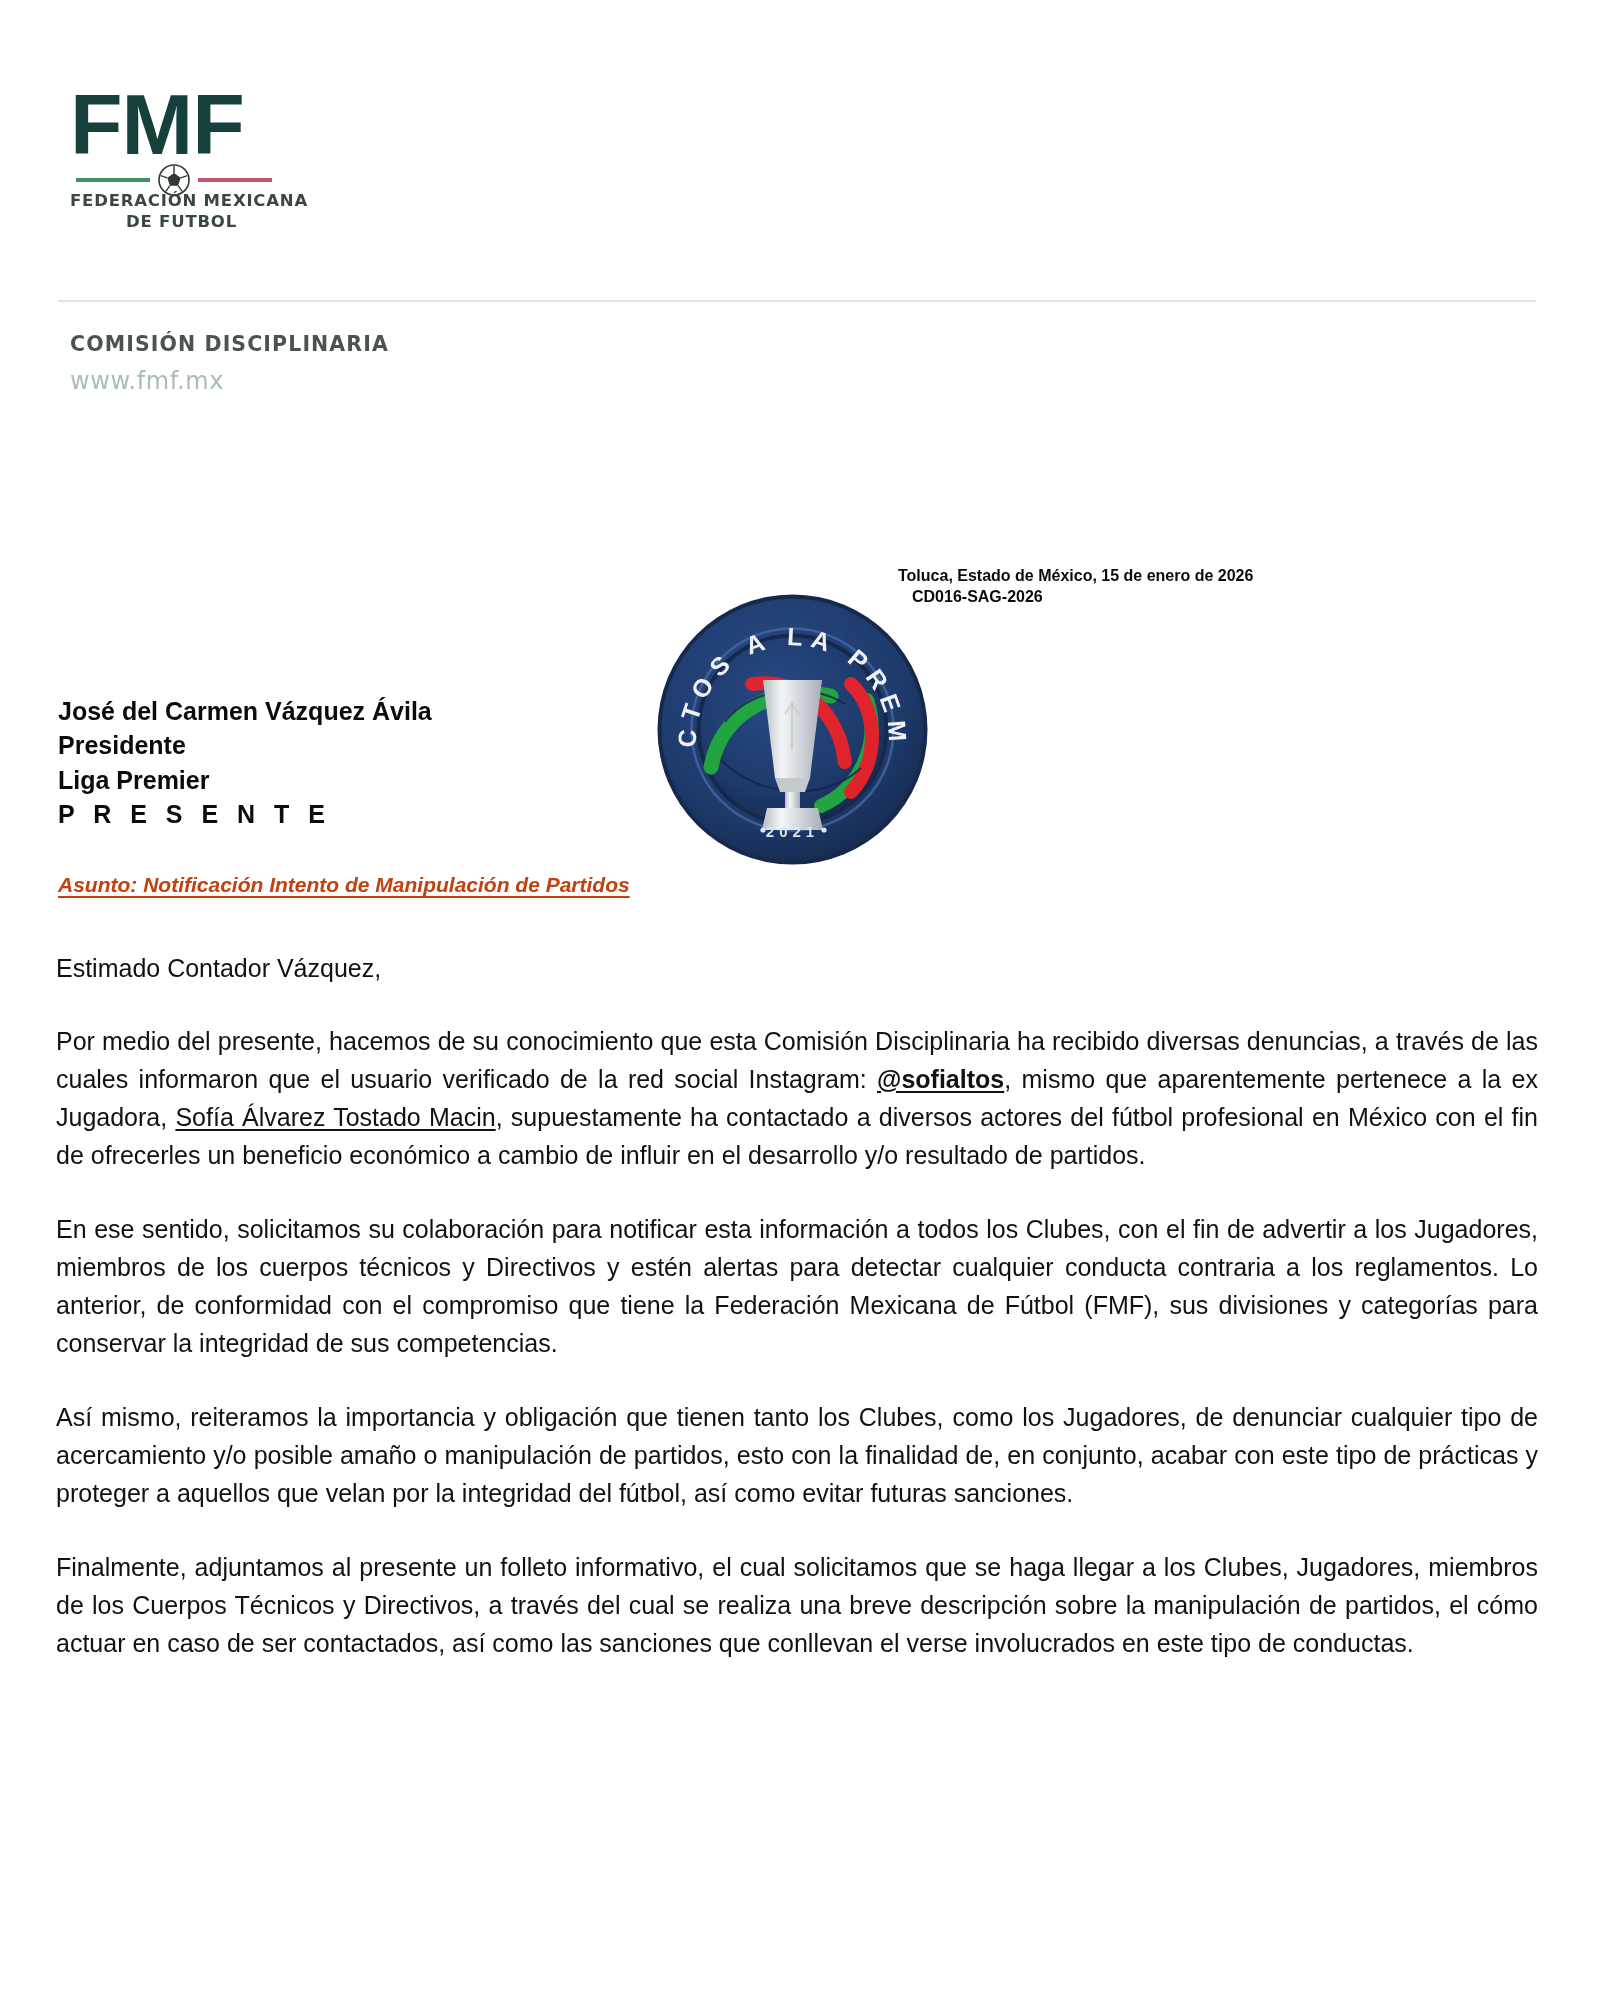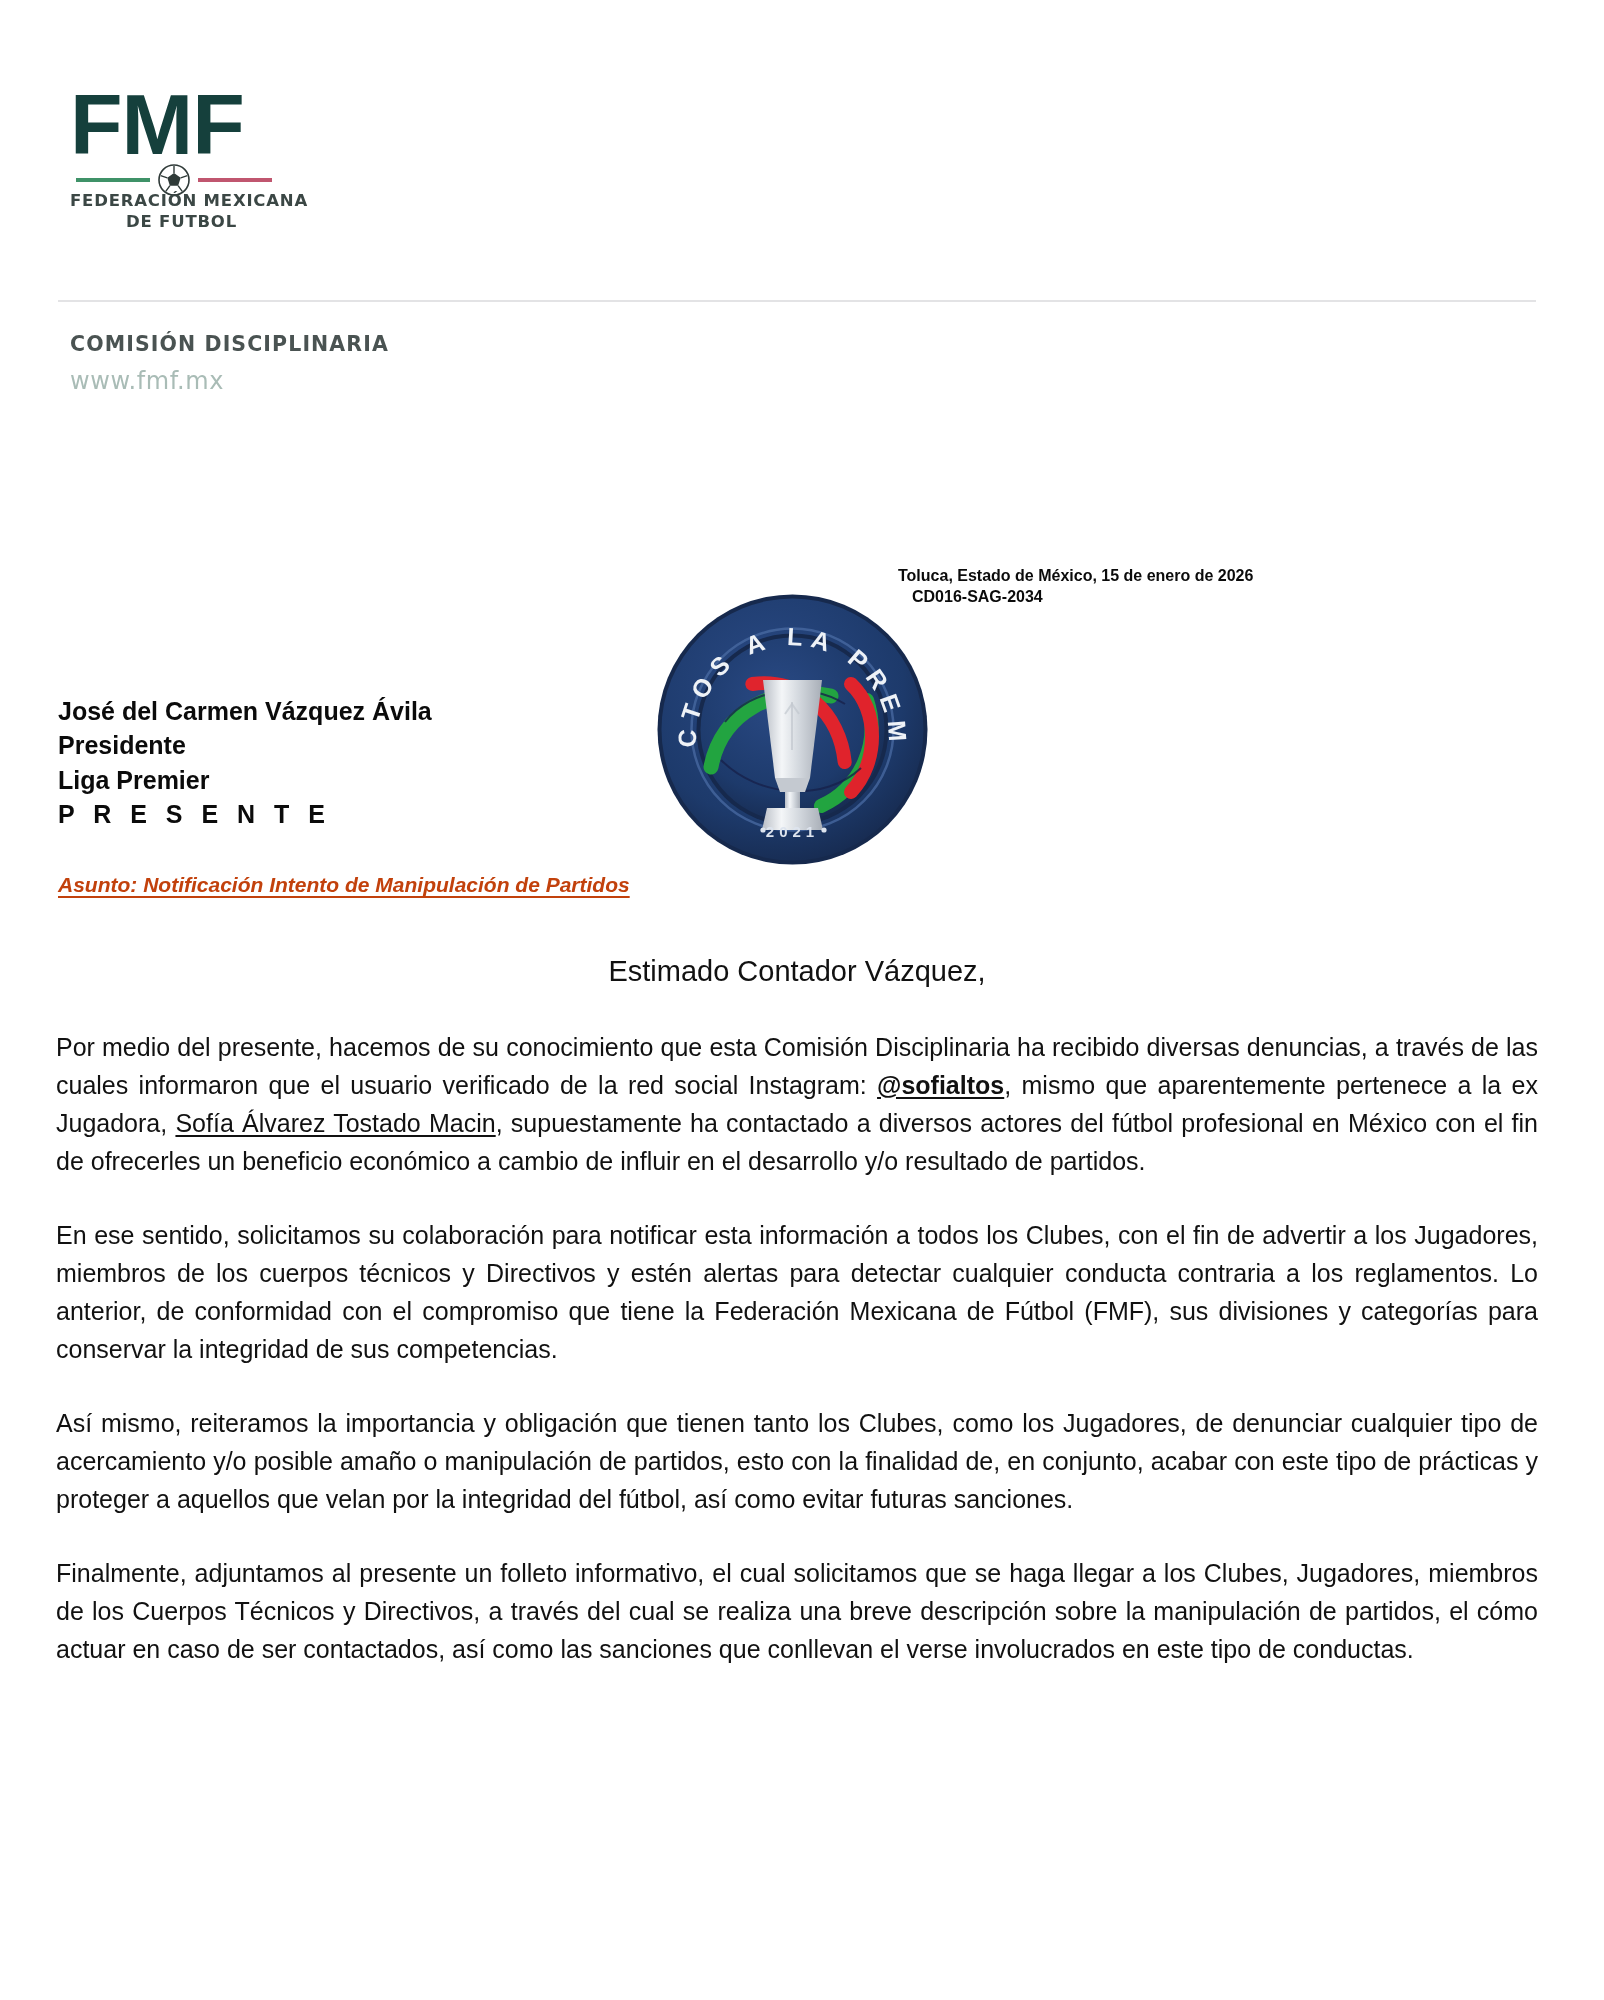--- a/index.html
+++ b/index.html
@@ -126,25 +126,24 @@
   }
 
   
   .body-copy {
     position: absolute;
     left: 56px;
     top: 950px;
     width: 1482px;
   }
   .salutation {
-    font-size: 29px;
+    font-size: 25px;
     line-height: 1.5;
     color: #111111;
     margin: 0 0 34px 0;
-    text-align: center;
   }
   .para {
     font-size: 25px;
     line-height: 1.52;
     text-align: justify;
     text-justify: inter-word;
     color: #111111;
     margin: 0 0 36px 0;
   }
   .para:last-child { margin-bottom: 0; }
@@ -181,21 +180,21 @@
   <div class="header-rule"></div>
 
   <div class="dept-block">
     <div class="dept-title">COMISIÓN DISCIPLINARIA</div>
     <div class="dept-url">www.fmf.mx</div>
   </div>
 
 
   <div class="date-block">
     <div>Toluca, Estado de México, 15 de enero de 2026</div>
-    <div class="ref-line">CD016-SAG-2034</div>
+    <div class="ref-line">CD016-SAG-2026</div>
   </div>
 
   <svg class="emblem" viewBox="0 0 275 275" aria-hidden="true">
     <defs>
       <path id="arcPath" d="M 41 150 A 96 96 0 0 1 234 150"></path>
       <linearGradient id="cupGrad" x1="0" y1="0" x2="1" y2="0">
         <stop offset="0%" stop-color="#b9bec6"></stop>
         <stop offset="32%" stop-color="#f4f6f8"></stop>
         <stop offset="62%" stop-color="#d2d7dd"></stop>
         <stop offset="100%" stop-color="#a8aeb7"></stop>

